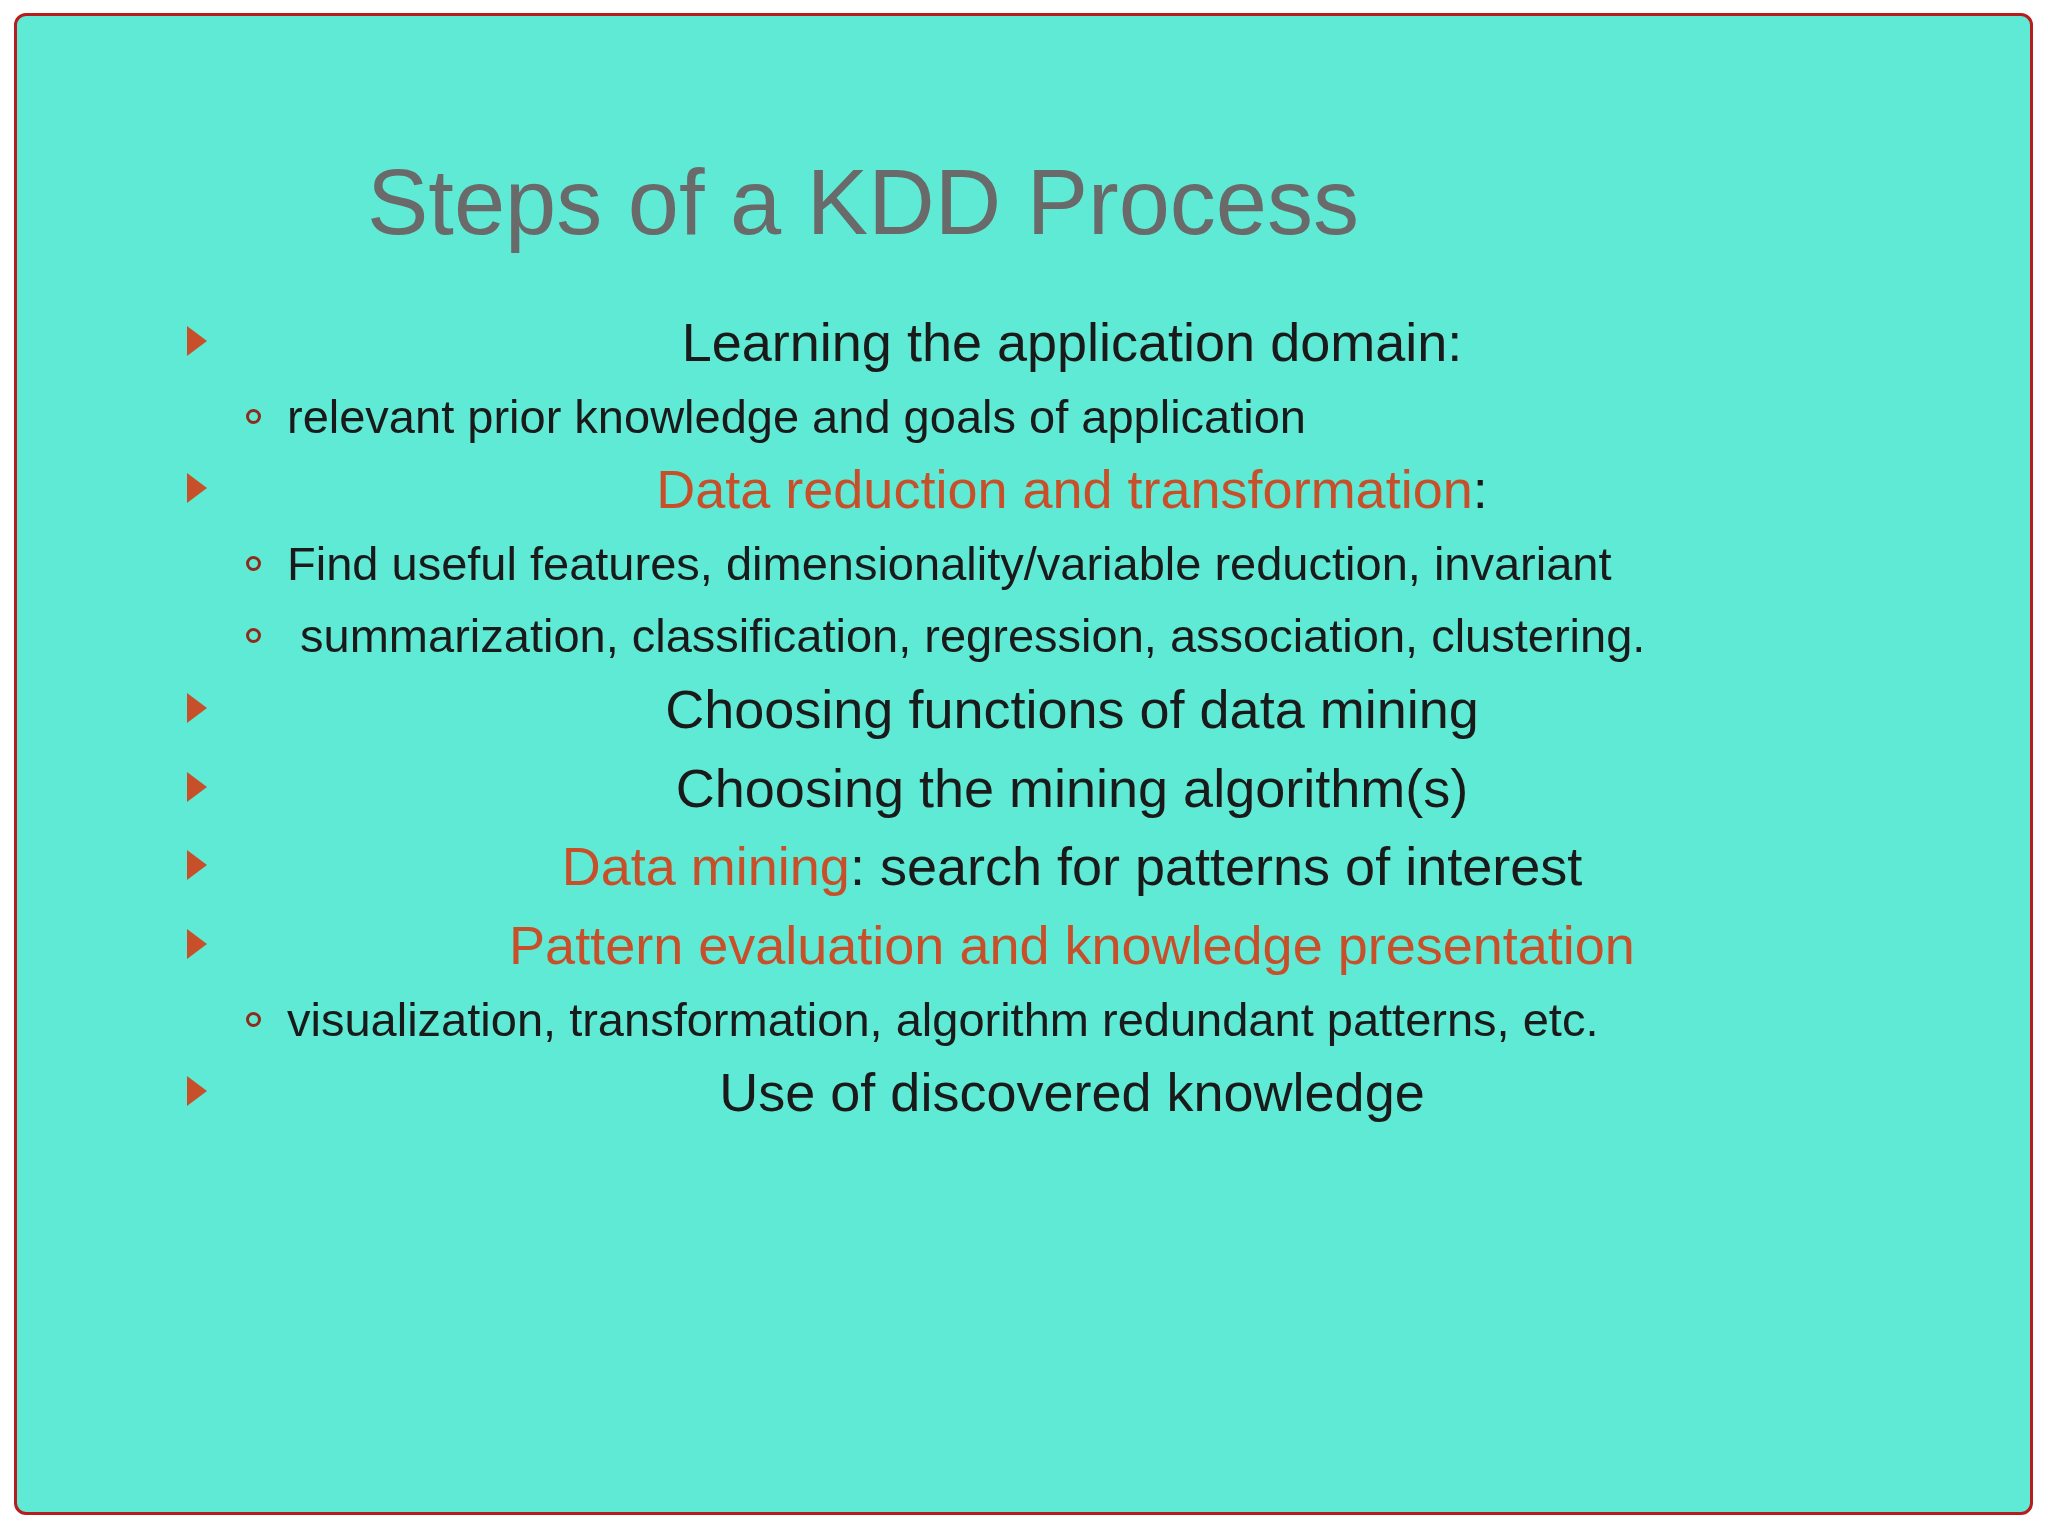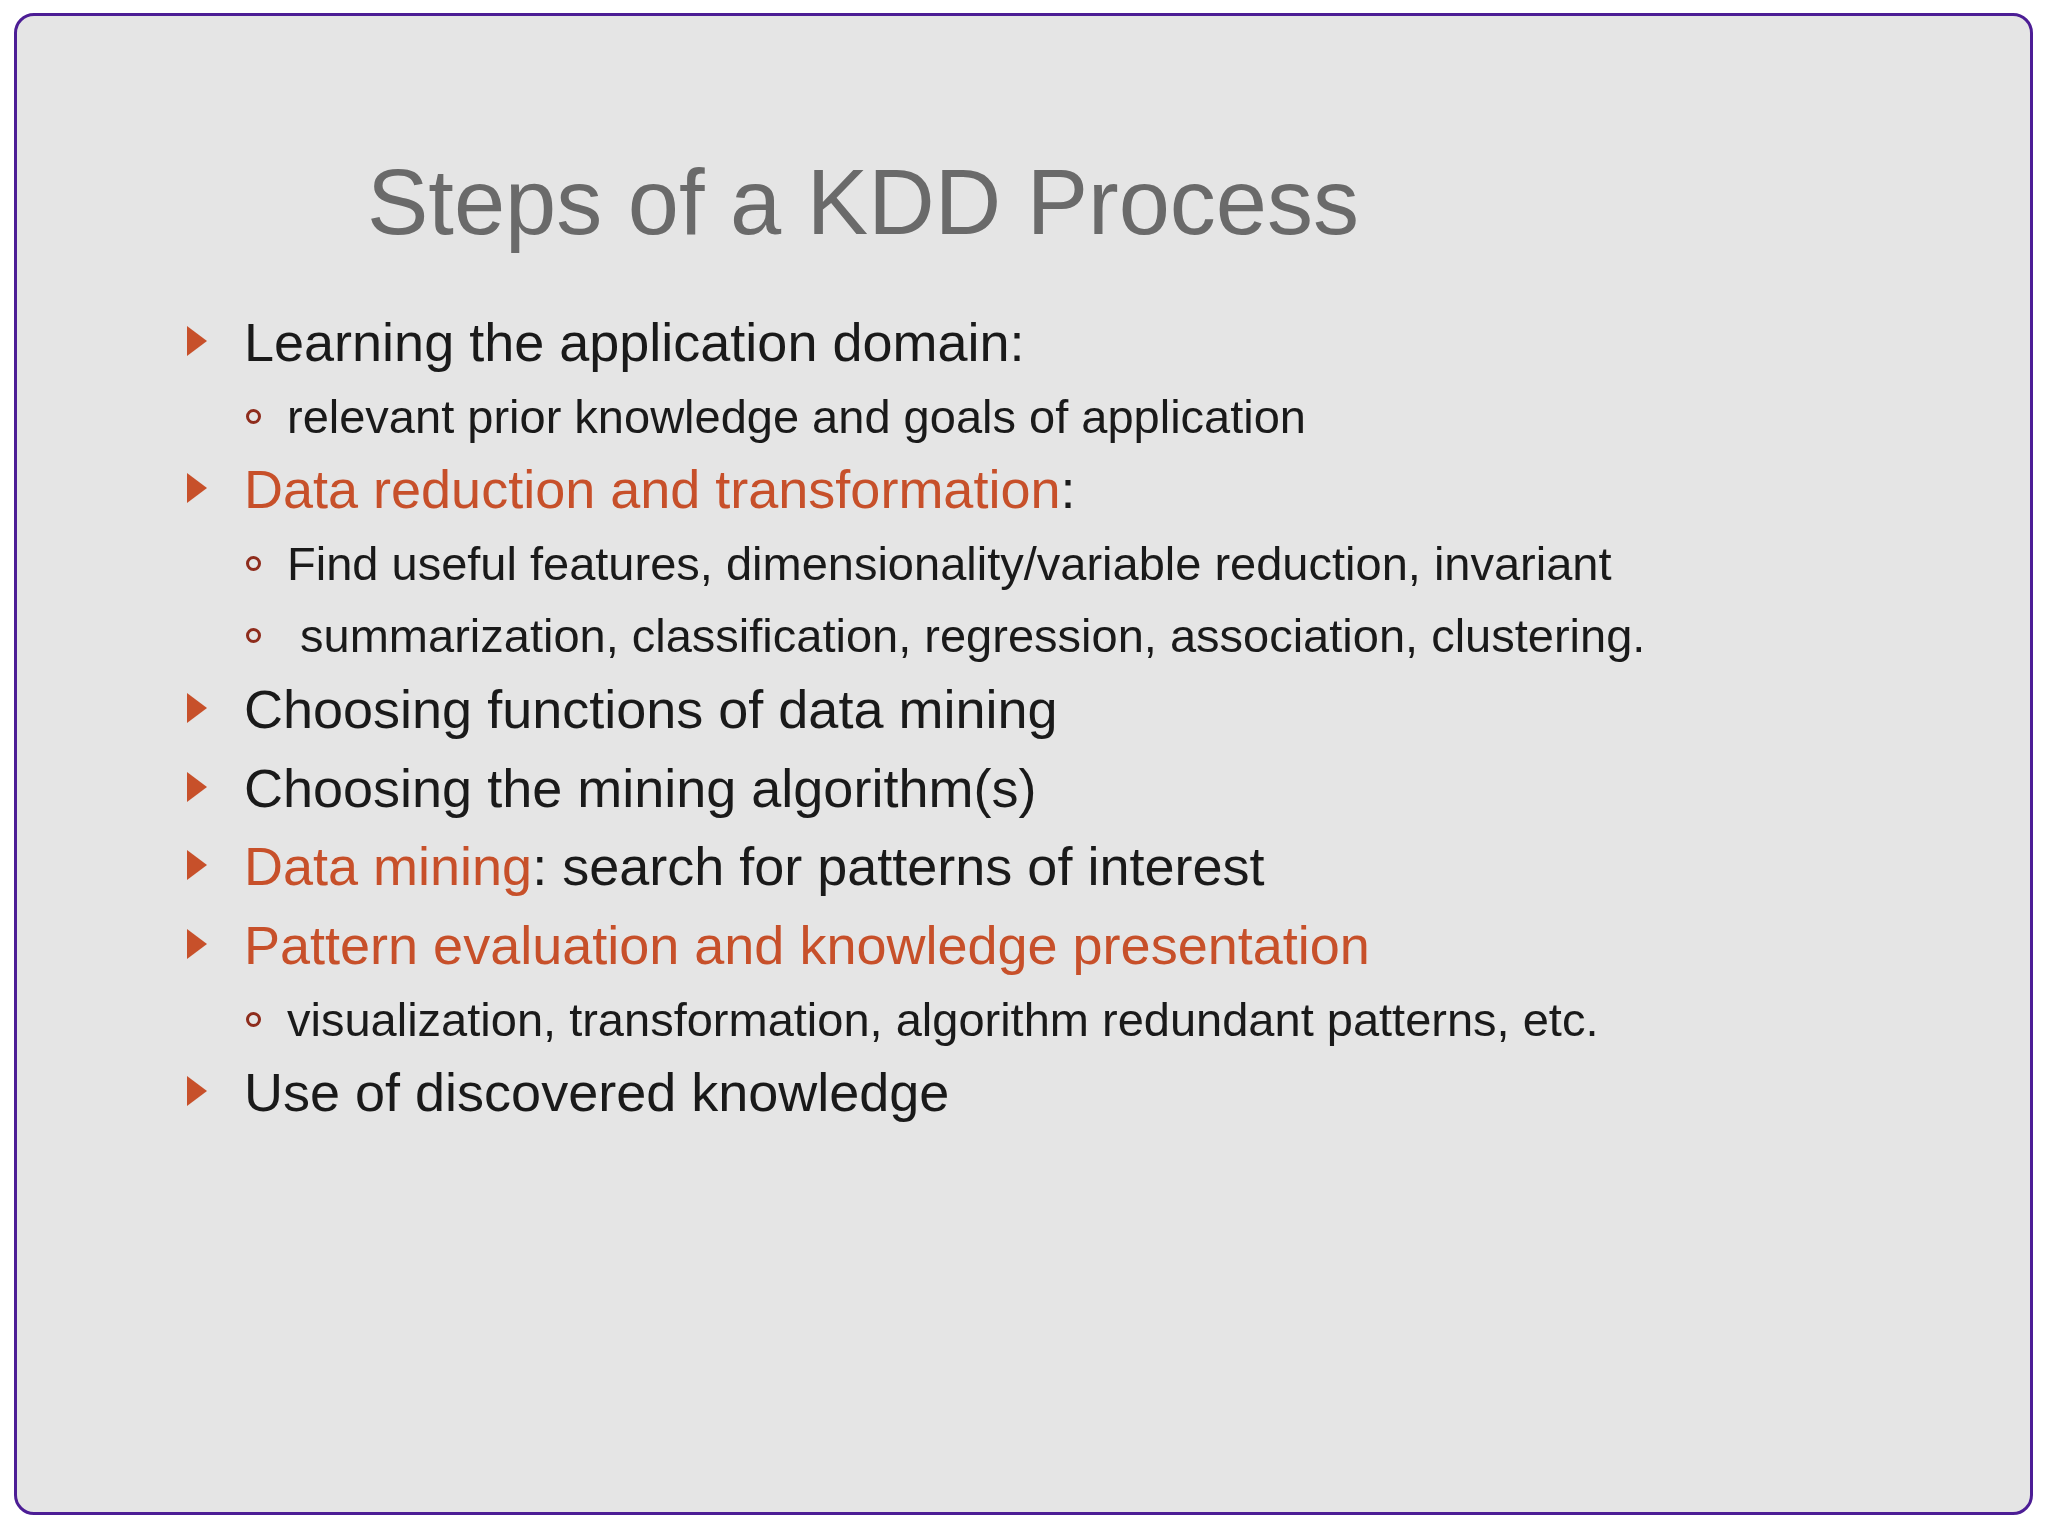--- a/index.html
+++ b/index.html
@@ -6,43 +6,43 @@
   body{
     width:2048px;height:1536px;
     background:#ffffff;
     font-family:"Liberation Sans", sans-serif;
     position:relative;
     overflow:hidden;
   }
   .slide-frame{
     position:absolute;
     top:13px;left:14px;right:15px;bottom:21px;
-    border:3px solid #4c1d95;
-    border-radius:20px;
-    background:#e5e5e5;
+    border:3px solid #b91c1c;
+    border-radius:12px;
+    background:#5eead4;
   }
   .slide-title{
     position:absolute;
     left:350px;top:136px;
     font-size:92px;
     line-height:1.1;
     color:var(--title-color,#6a6a6a);
     letter-spacing:0px;
     white-space:nowrap;
   }
   .bullet-list{
     position:absolute;
     left:170px;top:294px;right:130px;
   }
   .row{
     position:relative;
     line-height:1.2;
     color:var(--text-color,#1a1a1a);
   }
-  .row.main{font-size:54px;margin-bottom:14px;}
+  .row.main{font-size:54px;margin-bottom:14px;text-align:center;}
   .row.sub, .row.cont{font-size:47px;margin-bottom:12px;}
   .row.tight{margin-bottom:16px;}
   .row.main .txt{display:block;margin-left:57px;}
   .row.sub .txt, .row.cont .txt{display:block;margin-left:100px;}
   .txt{white-space:pre-wrap;}
   .tri{
     position:absolute;
     left:0;top:16px;
     width:0;height:0;
     border-top:15px solid transparent;

